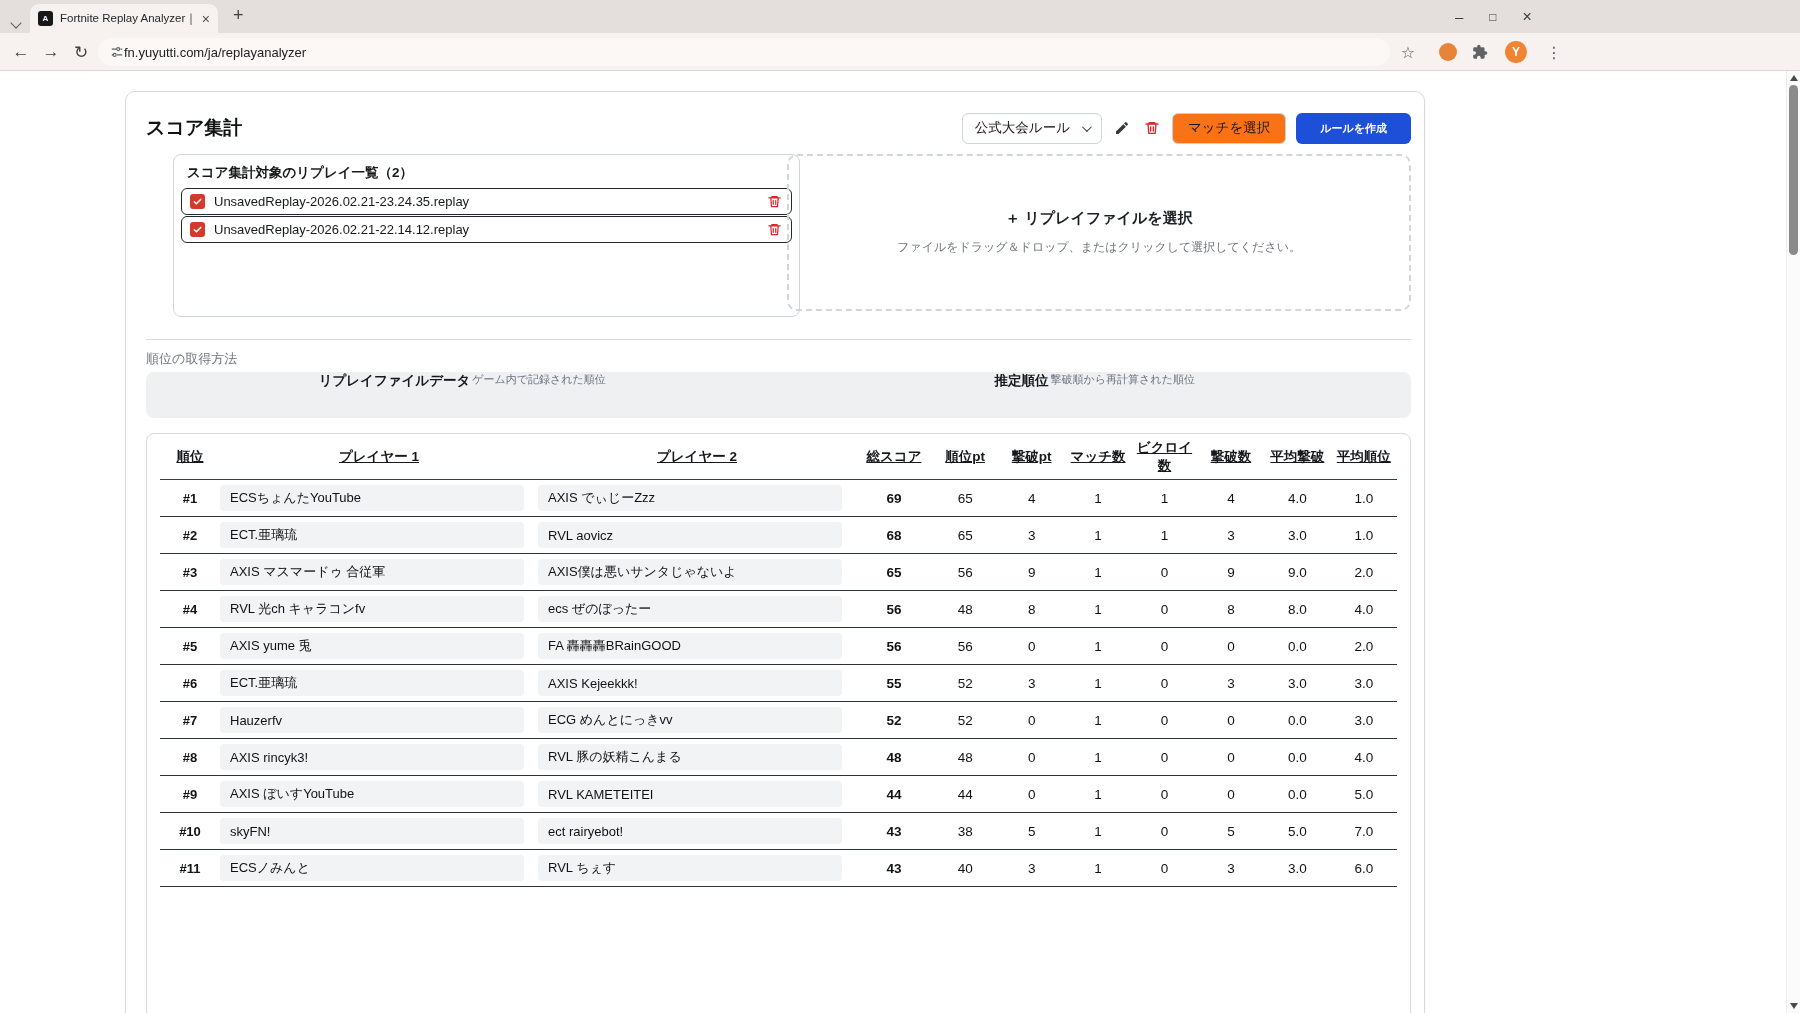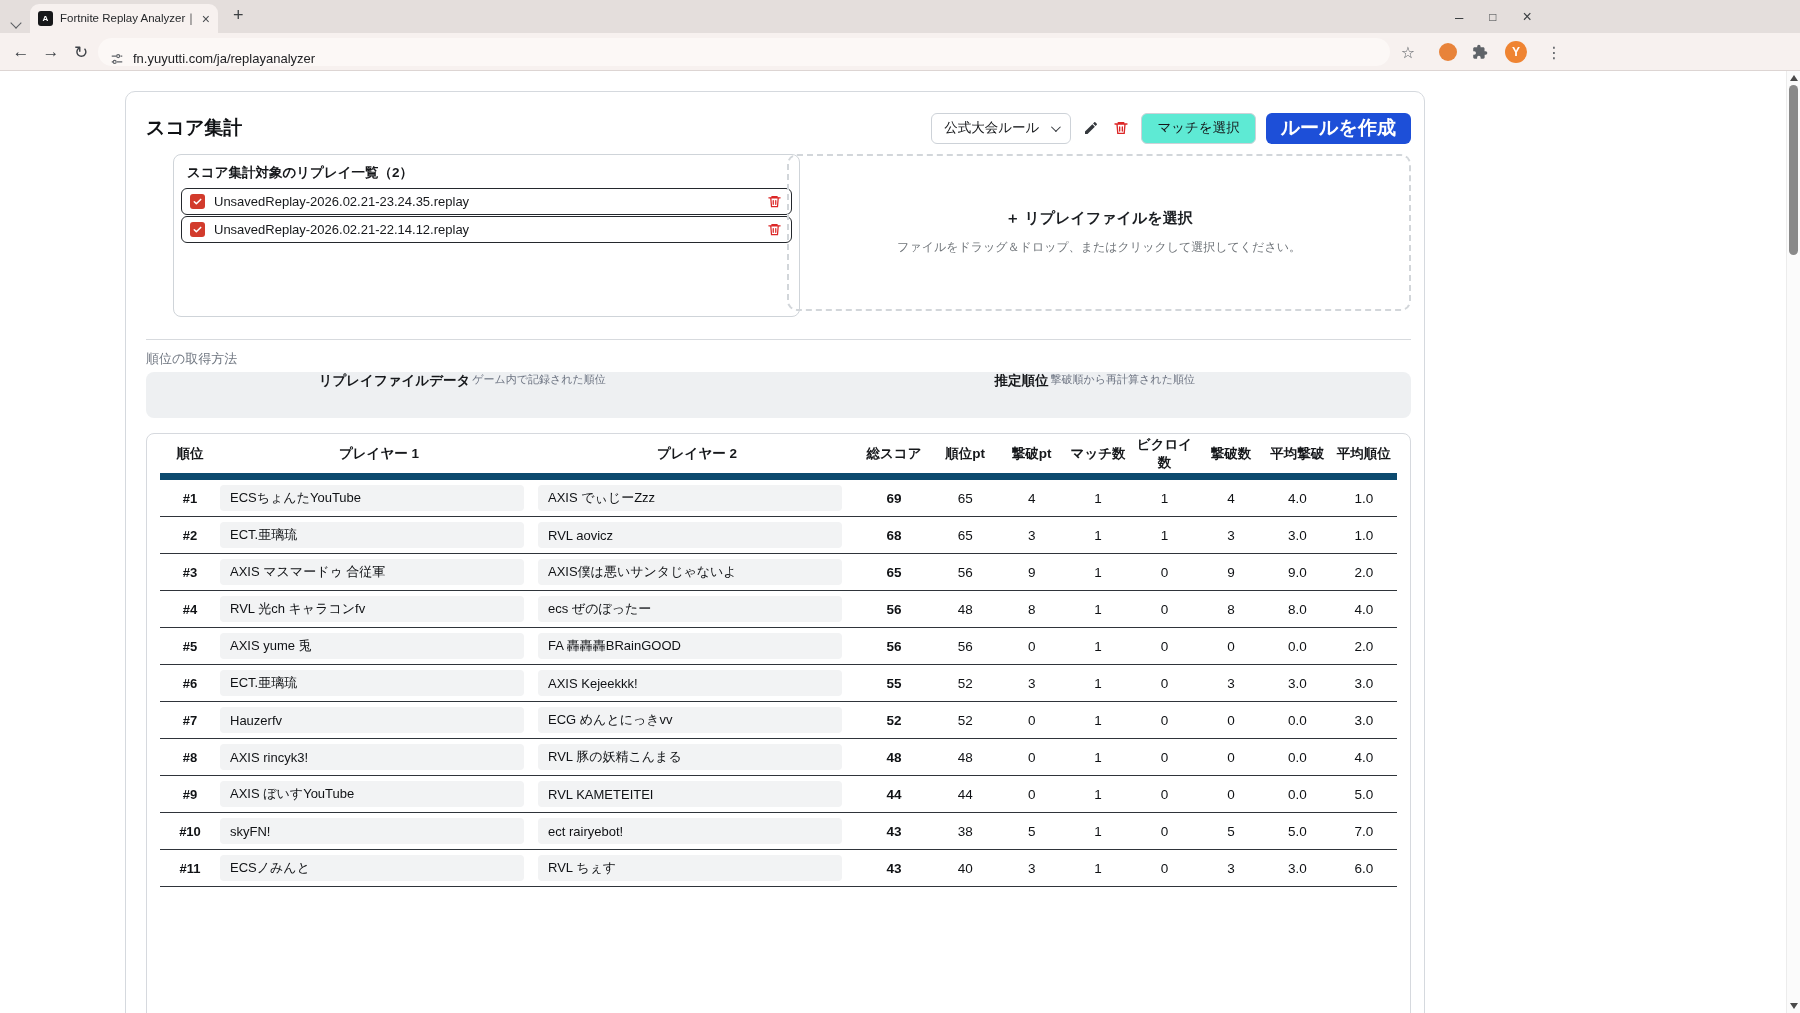--- a/index.html
+++ b/index.html
@@ -17,21 +17,21 @@
   .tab { position:absolute; left:30px; top:4px; width:188px; height:29px; background:#f7f1ef; border-radius:9px 9px 0 0; display:flex; align-items:center; padding:0 8px; gap:7px; }
   .favicon { width:15px; height:15px; background:#17181a; border-radius:3px; flex:none; color:#fff; font-size:8px; font-weight:bold; display:flex; align-items:center; justify-content:center; }
   .tab-title { font-size:11.5px; color:#26282b; white-space:nowrap; overflow:hidden; flex:1; }
   .tab-close { font-size:14px; color:#4a4d51; line-height:1; }
   .newtab { position:absolute; left:233px; top:5px; font-size:18px; color:#3c4043; }
   .wincontrols { position:absolute; left:1455px; top:0; height:33px; display:flex; align-items:center; gap:26px; color:#3c4043; }
   .wc-min { font-size:15px; } .wc-max { font-size:12px; } .wc-close { font-size:16px; }
 
   .toolbar { position:absolute; top:33px; left:0; width:100%; height:38px; background:#f7f1ef; border-bottom:1px solid #ddd5d3; }
   .nav-ic { position:absolute; top:0; height:38px; width:26px; display:flex; align-items:center; justify-content:center; font-size:17px; color:#3f4348; }
-  .omnibox { position:absolute; left:98px; top:5px; width:1292px; height:28px; background:#fcf8f6; border-radius:14px; display:flex; align-items:flex-end; padding:0 12px; gap:9px; }
+  .omnibox { position:absolute; left:98px; top:5px; width:1292px; height:28px; background:#fcf8f6; border-radius:14px; display:flex; align-items:center; padding:0 12px; }
   .url { font-size:13px; color:#202124; }
   .tb-icon { position:absolute; top:0; height:38px; width:28px; display:flex; align-items:center; justify-content:center; color:#5f6368; font-size:16px; }
   .ext-orange { width:18px; height:18px; border-radius:50%; background:#e8833a; }
   .avatar { width:22px; height:22px; border-radius:50%; background:#ef8432; color:#fff; font-size:12px; font-weight:bold; display:flex; align-items:center; justify-content:center; }
 
   
   .scrollbar { position:absolute; right:0; top:71px; bottom:0; width:14px; background:#fbfbfb; border-left:1px solid #ececec; }
   .sb-arrow { position:absolute; left:3px; width:0; height:0; border-left:4px solid transparent; border-right:4px solid transparent; }
   .sb-up { top:4px; border-bottom:6px solid #4a4a4a; }
   .sb-down { bottom:4px; border-top:6px solid #4a4a4a; }
@@ -42,22 +42,22 @@
   .card { position:absolute; left:125px; top:20px; width:1300px; height:1400px; background:#fff; border:1px solid #d5d9de; border-radius:10px; }
 
   .card-header { position:absolute; left:20px; width:1265px; top:20px; height:32px; display:flex; justify-content:space-between; align-items:center; }
   .page-title { font-size:19px; font-weight:bold; color:#101215; }
   .hdr-actions { display:flex; align-items:center; gap:10px; }
   .rule-group { display:flex; align-items:center; height:31px; border:1px solid #cdd2d8; border-radius:6px; padding:0 12px; gap:12px; background:#fff; cursor:pointer; }
   .rule-label { font-size:13.5px; }
   .chev-sm { width:7px; height:7px; border-right:1.7px solid #34383d; border-bottom:1.7px solid #34383d; transform:rotate(45deg) translateY(-2px); }
   .icon-btn { width:20px; height:31px; display:flex; align-items:center; justify-content:center; }
   .icon-btn svg { width:16px; height:16px; }
-  .btn-outline { height:31px; border:1px solid #cdd2d8; border-radius:6px; background:#5eead4; font-size:13.5px; padding:0 15px; display:flex; align-items:center; }
-  .btn-primary { height:31px; border-radius:6px; background:#1d4fd8; color:#fff; font-size:19px; font-weight:600; padding:0 15px; display:flex; align-items:center; }
+  .btn-outline { height:31px; border:1px solid #cdd2d8; border-radius:6px; background:#f97316; font-size:13.5px; padding:0 15px; display:flex; align-items:center; }
+  .btn-primary { height:31px; border-radius:6px; background:#1d4fd8; color:#fff; font-size:11px; font-weight:600; padding:0 24px; display:flex; align-items:center; }
 
   .replay-panel { position:absolute; left:20px; top:62px; width:627px; height:163px; border:1px solid #cfd4d9; border-radius:8px; background:#fff;margin-left:27px; }
   .replay-panel-title { font-size:13.5px; font-weight:bold; padding:9px 13px 6px; }
   .replay-items { padding:0 7px; }
   .replay-item { height:27px; border:1.5px solid #24282d; border-radius:6px; display:flex; align-items:center; padding:0 8px; margin-bottom:1px; background:#fff; }
   .checkbox { width:15px; height:15px; background:#d23b2c; border-radius:3px; display:flex; align-items:center; justify-content:center; flex:none; }
   .checkbox svg { width:11px; height:11px; }
   .replay-name { font-size:13px; margin-left:9px; flex:1; white-space:nowrap; overflow:hidden; }
   .trash-btn { width:16px; height:16px; flex:none; }
   .trash-btn svg { width:15px; height:15px; }
@@ -72,21 +72,21 @@
   .tabs { position:absolute; left:20px; top:280px; width:1265px; height:46px; background:#eef0f2; border-radius:8px; display:flex; }
   .method-tab { flex:1; display:flex; align-items:flex-start; justify-content:center; gap:2px; border-radius:8px; cursor:pointer; }
   .method-tab.selected { background:#fff; border:1px solid #d4d8dc; box-shadow:0 1px 2px rgba(0,0,0,.05); }
   .mt-row { display:flex; align-items:center; gap:8px; }
   .mt-title { font-size:13.5px; font-weight:600; color:#16181b; }
   .mt-sub { font-size:11px; color:#6b7280; }
   .mt-badge { font-size:10px; color:#2b6be4; background:#dbe7fd; border-radius:4px; padding:2px 6px; line-height:1; }
 
   .table-wrap { position:absolute; left:20px; top:341px; width:1265px; height:1000px; border:1px solid #d6d9de; border-radius:8px; padding:0 13px; background:#fff; }
   .t-head, .t-row { display:grid; grid-template-columns:60px 318px 318px 76px repeat(7,1fr); align-items:center; }
-  .t-head { height:46px; border-bottom:7px solid #0c4a6e; }
+  .t-head { height:46px; border-bottom:1px solid #0c4a6e;text-decoration:underline; }
   .t-row { height:37px; border-bottom:1px solid #2f343a; }
   .th { text-align:center; font-size:13.5px; font-weight:bold; }
   .td { text-align:center; font-size:13.5px; color:#101215; }
   .td.c1, .td.c2 { text-align:left; }
   .td.rank { font-weight:bold; font-size:13px; }
   .td.total { font-weight:bold; }
   .pill { height:26px; background:#f2f3f4; border-radius:4px; display:flex; align-items:center; padding:0 10px; margin-right:14px; font-size:13px; white-space:nowrap; overflow:hidden; }
 </style>
 </head>
 <body>

